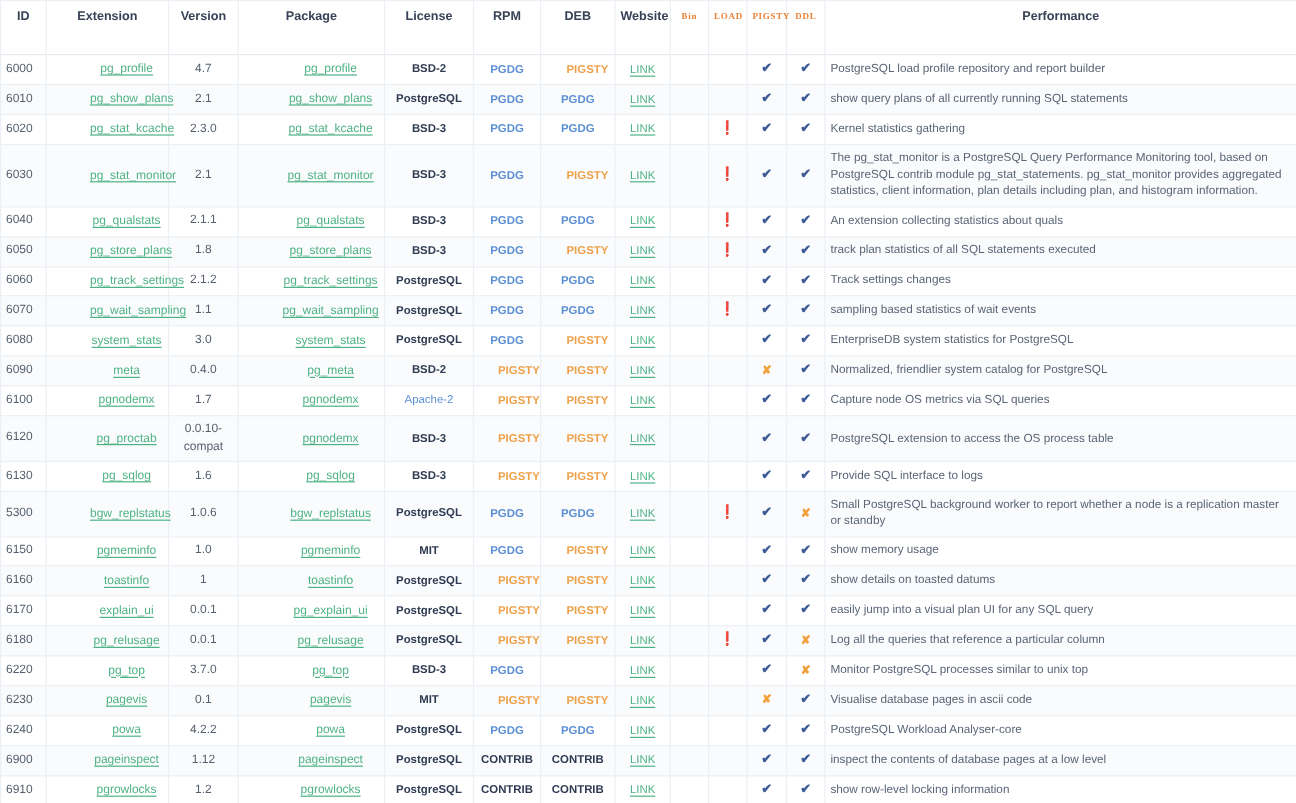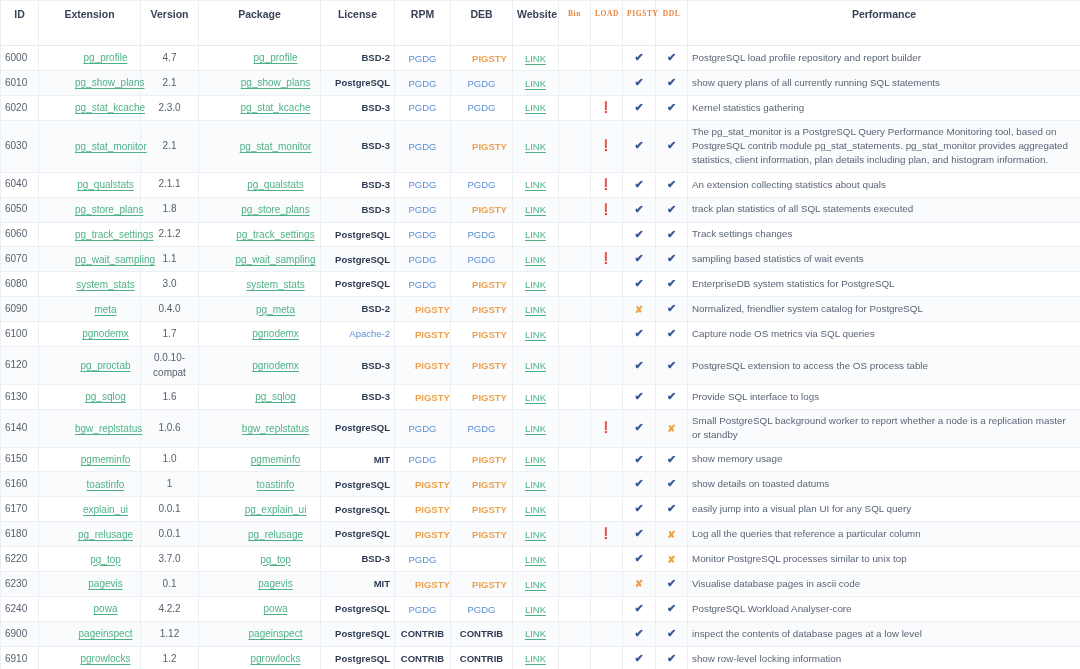--- a/index.html
+++ b/index.html
@@ -58,38 +58,38 @@
   }
   #ext-table thead th.desc-h{
     text-align:center;
   }
   #ext-table tbody tr:nth-child(odd){background:#ffffff;}
   #ext-table tbody tr:nth-child(even){background:#fafbfc;}
 
   td.c-center{text-align:center;}
   td.id-cell{text-align:left;color:#55606e;font-size:10px;}
   td.ver-cell{text-align:center;color:#55606e;font-size:10px;}
-  td.lic-cell{text-align:right;font-weight:bold;color:#2f3b52;font-size:9.5px;margin-top:16px;}
+  td.lic-cell{text-align:center;font-weight:bold;color:#2f3b52;font-size:9.5px;margin-top:16px;}
   td.lic-cell.lic-link{font-weight:normal;color:#5b8fd4;}
   td.desc-cell{color:#5a6577;font-size:9.8px;line-height:1.5;padding:5px 10px 5px 10px;text-align:left;}
 
   a.name-link{
     color:#4fb286;
     text-decoration:underline;
     text-underline-offset:1.5px;
     font-size:10px;
     padding-left:32px;
   }
   a.web-link{
     color:#4fb286;
     text-decoration:underline;
     text-underline-offset:1.5px;
     font-size:9.5px;
   }
-  .tag-pgdg{color:#5b8fd4;font-weight:normal;font-size:9.5px;}
+  .tag-pgdg{color:#5b8fd4;font-weight:bold;font-size:9.5px;}
   .tag-pigsty{color:#eda14a;font-weight:bold;font-size:9.5px;margin-left:16px;}
   .tag-contrib{color:#2f3b52;font-weight:bold;font-size:9.5px;}
   .mark-yes{color:#3c5a96;font-size:11px;font-weight:bold;}
   .mark-no{color:#f0a13c;font-size:10px;font-weight:bold;}
   .mark-warn{color:#e03c2d;font-size:11px;font-weight:bold;}
   .mark-empty{color:transparent;}
 </style>
 </head>
 <body>
 
@@ -316,21 +316,21 @@
         <td class="c-center"><span class="tag-pigsty">PIGSTY</span></td>
         <td class="c-center"><span class="tag-pigsty">PIGSTY</span></td>
         <td class="c-center"><a class="web-link" href="#">LINK</a></td>
         <td class="c-center"><span class="mark-empty"></span></td>
         <td class="c-center"><span class="mark-empty"></span></td>
         <td class="c-center"><span class="mark-yes">✔</span></td>
         <td class="c-center"><span class="mark-yes">✔</span></td>
         <td class="desc-cell">Provide SQL interface to logs</td>
       </tr>
       <tr>
-        <td class="id-cell">6140</td>
+        <td class="id-cell">5300</td>
         <td class="c-center"><a class="name-link" href="#">bgw_replstatus</a></td>
         <td class="ver-cell">1.0.6</td>
         <td class="c-center"><a class="name-link" href="#">bgw_replstatus</a></td>
         <td class="lic-cell">PostgreSQL</td>
         <td class="c-center"><span class="tag-pgdg">PGDG</span></td>
         <td class="c-center"><span class="tag-pgdg">PGDG</span></td>
         <td class="c-center"><a class="web-link" href="#">LINK</a></td>
         <td class="c-center"><span class="mark-empty"></span></td>
         <td class="c-center"><span class="mark-warn">❗</span></td>
         <td class="c-center"><span class="mark-yes">✔</span></td>

